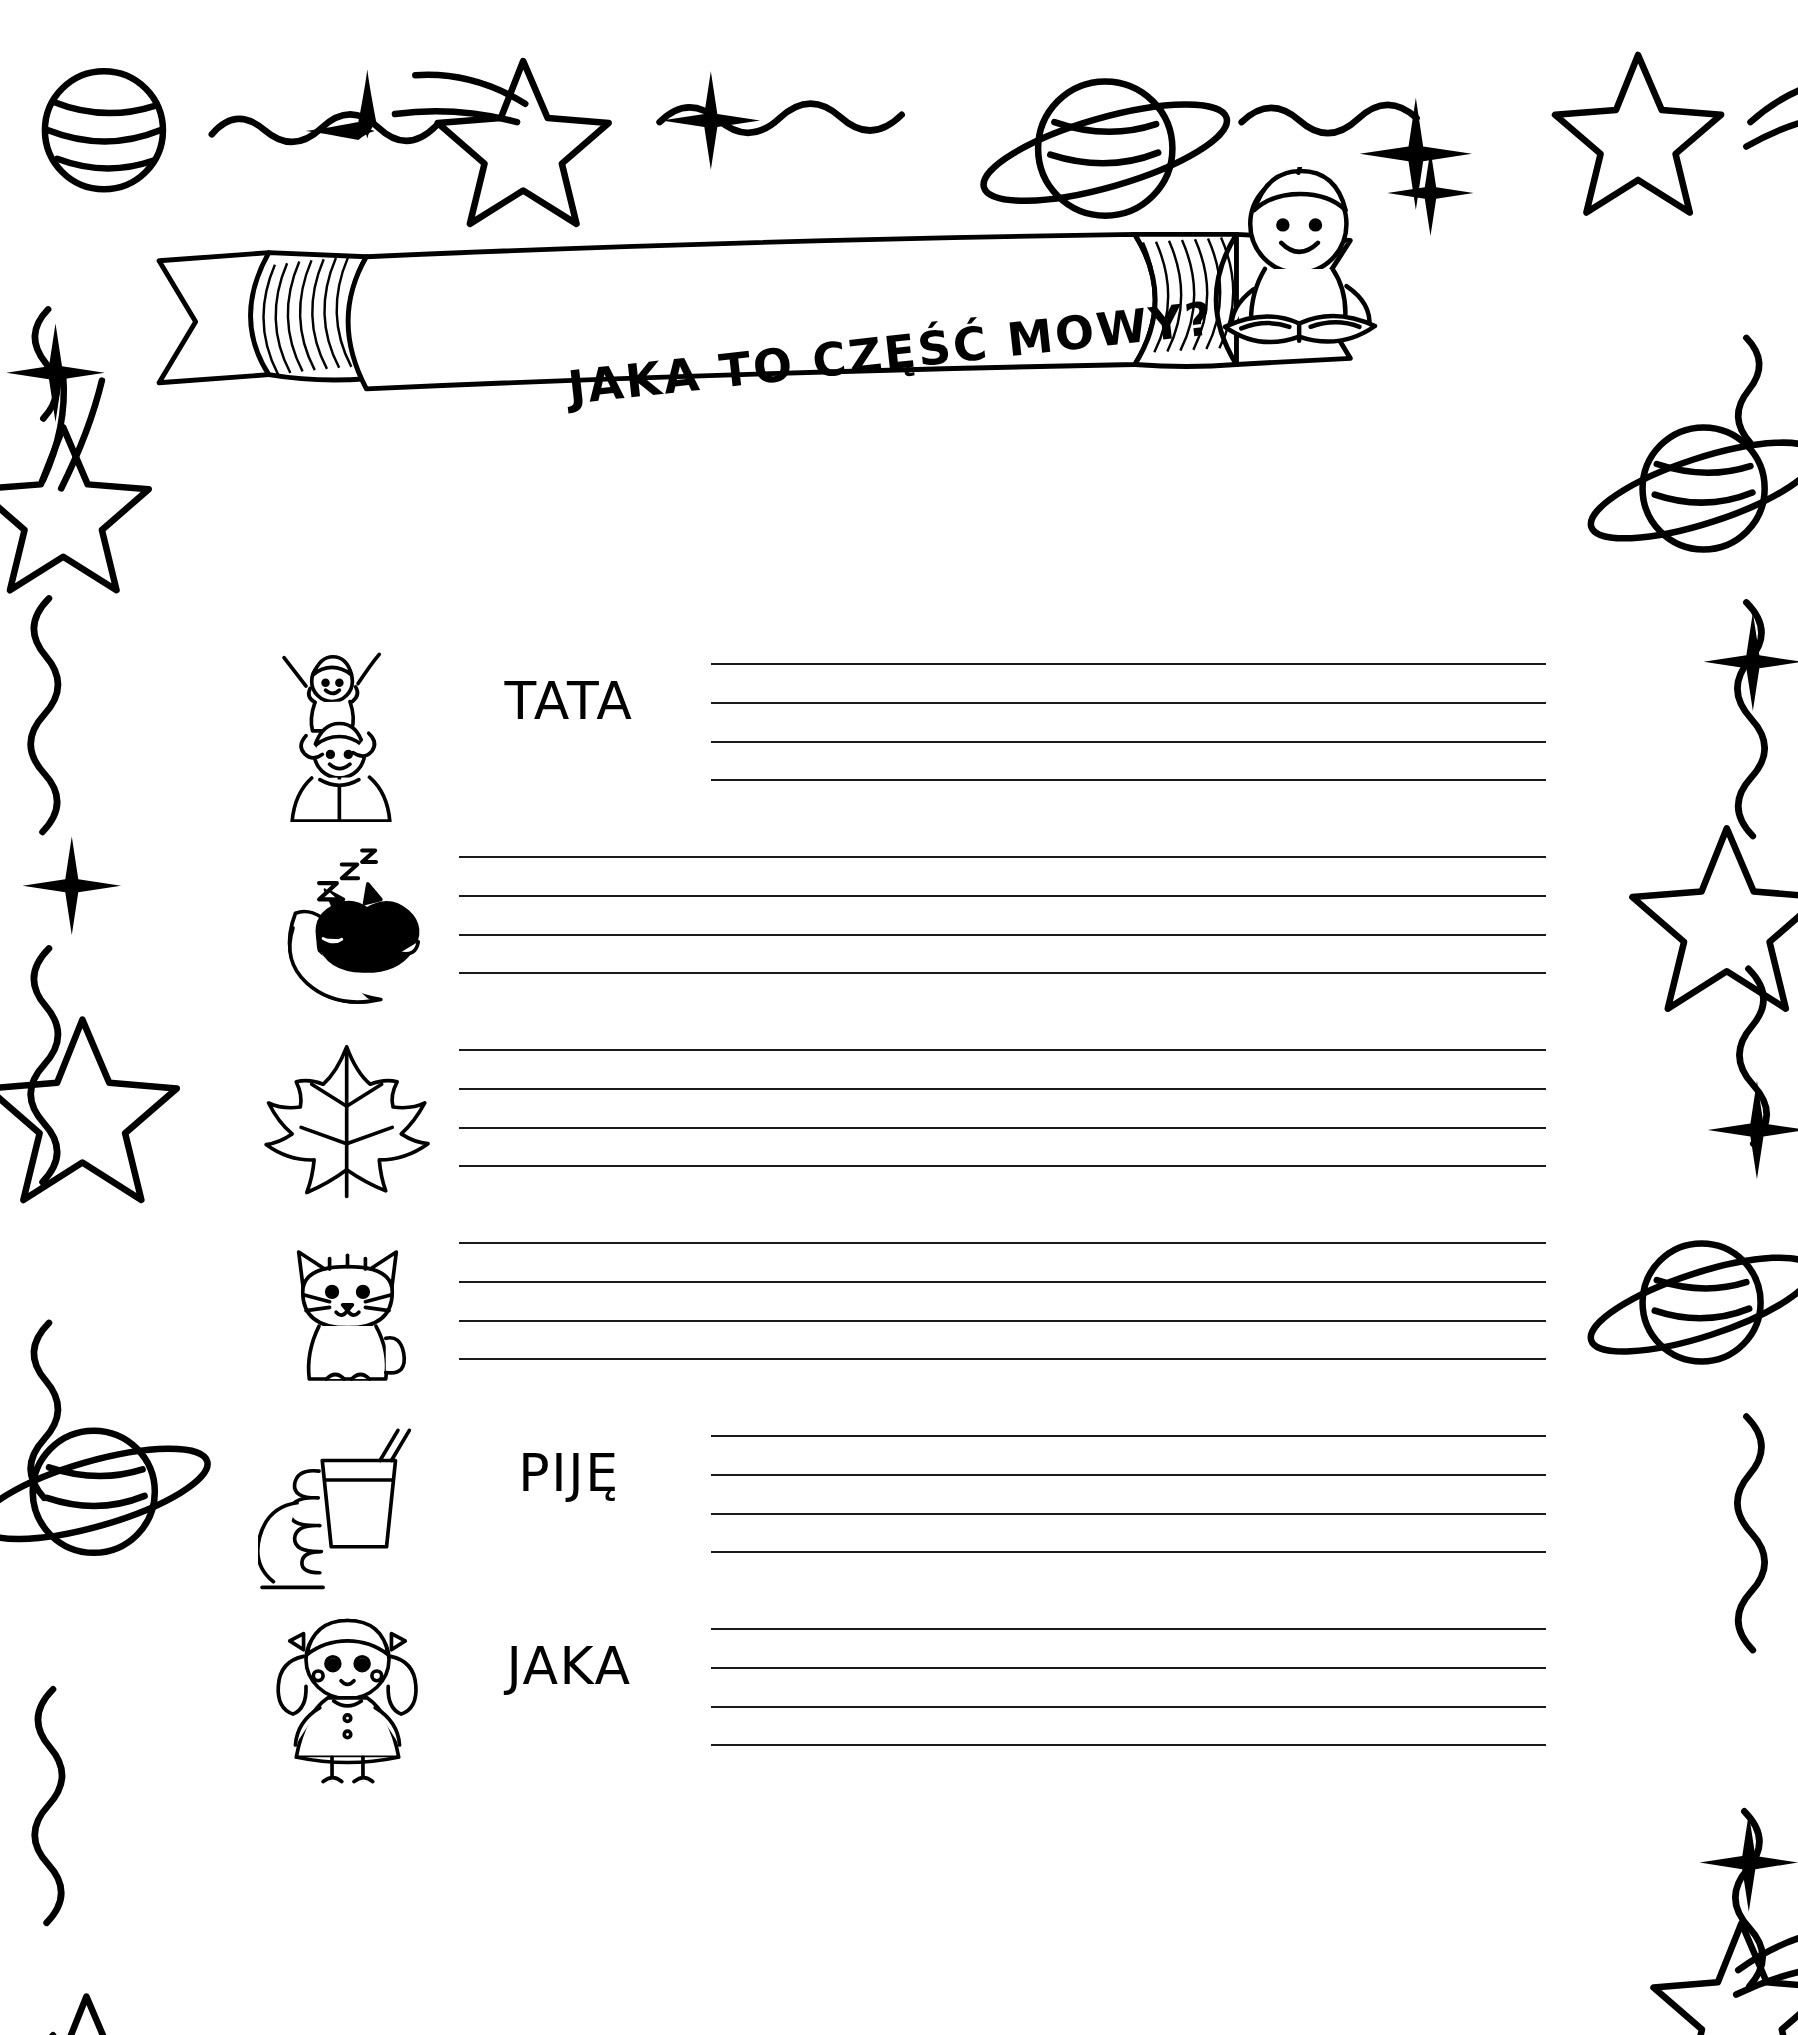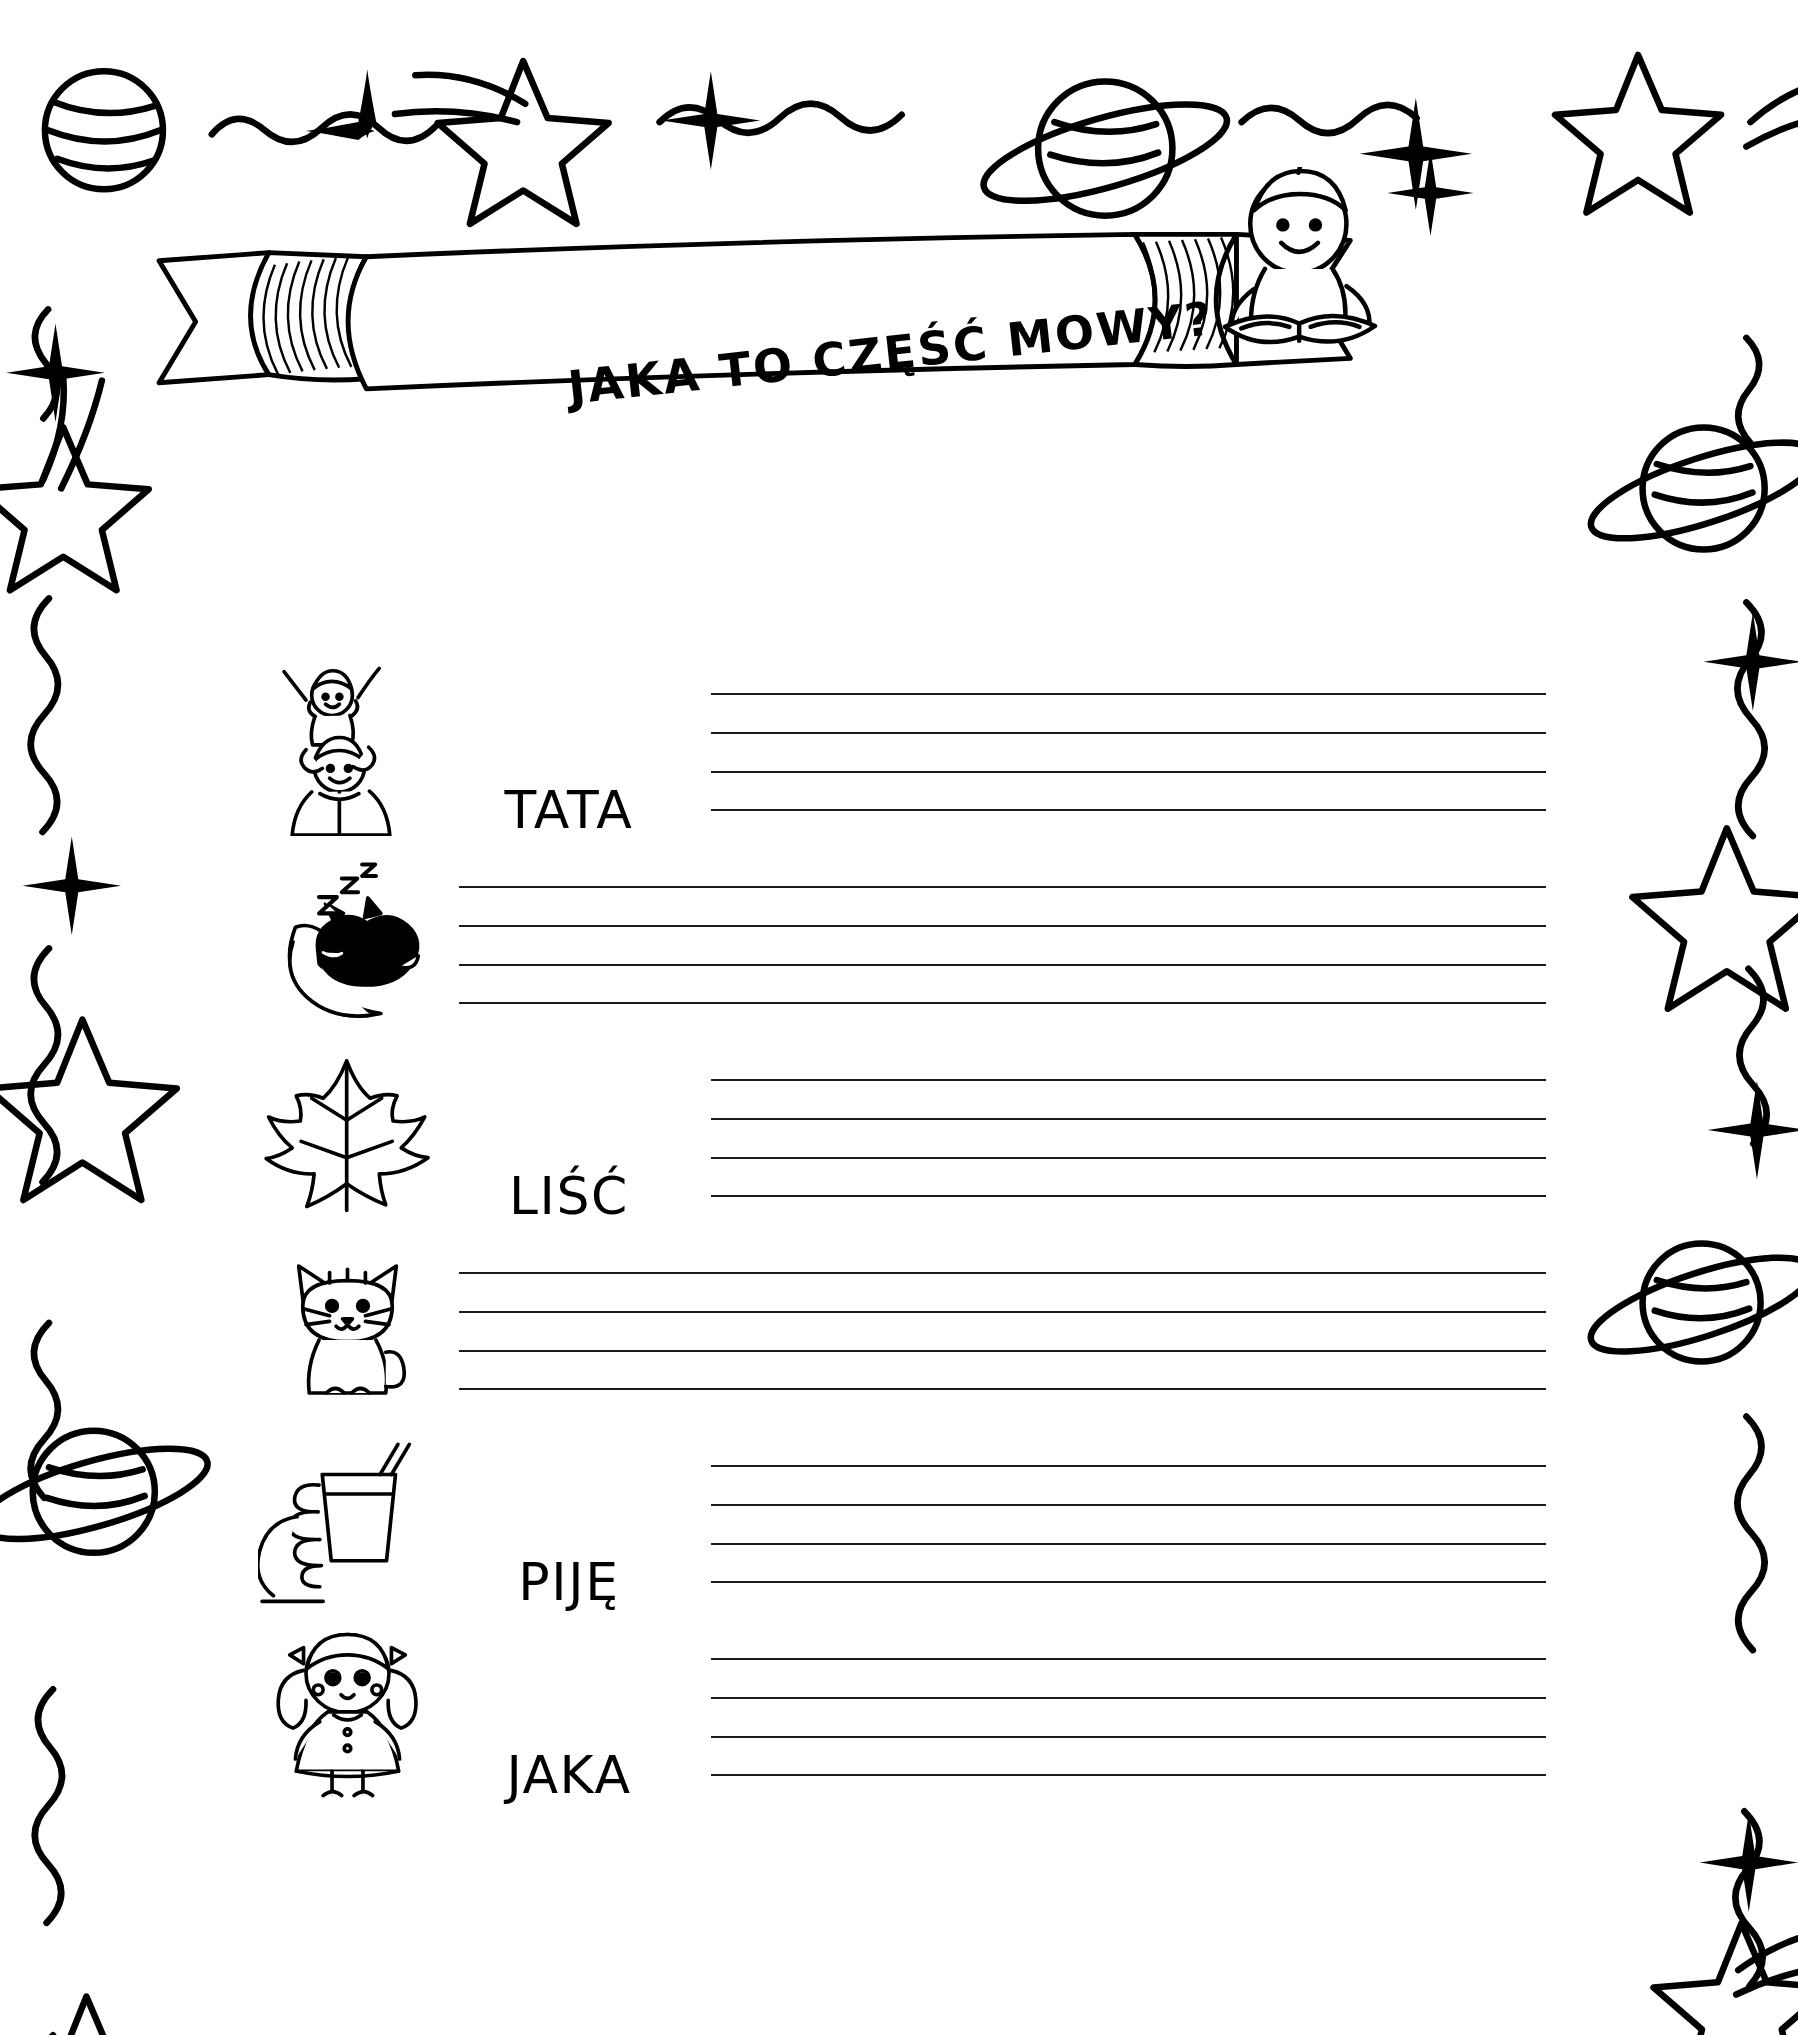--- a/index.html
+++ b/index.html
@@ -58,21 +58,21 @@
   #rows {
     position: absolute;
     left: 252px;
     top: 647px;
     width: 1343px;
   }
   .row {
     position: relative;
     height: 193px;
     display: flex;
-    align-items: flex-end;
+    align-items: flex-start;
   }
   .row-pic {
     width: 191px;
     height: 179px;
     flex: 0 0 191px;
     display: flex;
     align-items: center;
     justify-content: center;
   }
   .row-word {
@@ -436,21 +436,20 @@
                      q32 -8 66 6
                      q34 -30 58 -92 z"></path>
             <path d="M218 40 l0 352"></path>
             <path d="M218 170 l-86 -54"></path>
             <path d="M218 170 l86 -54"></path>
             <path d="M218 262 l-112 -40"></path>
             <path d="M218 262 l112 -40"></path>
           </g>
         </svg>
       </div>
-      <div class="row-word">LIŚĆ</div>
       <div class="row-lines">
         <div class="ln"></div>
         <div class="ln"></div>
         <div class="ln"></div>
         <div class="ln"></div>
       </div>
     </div>
 
     <div class="row">
       <div class="row-pic">

